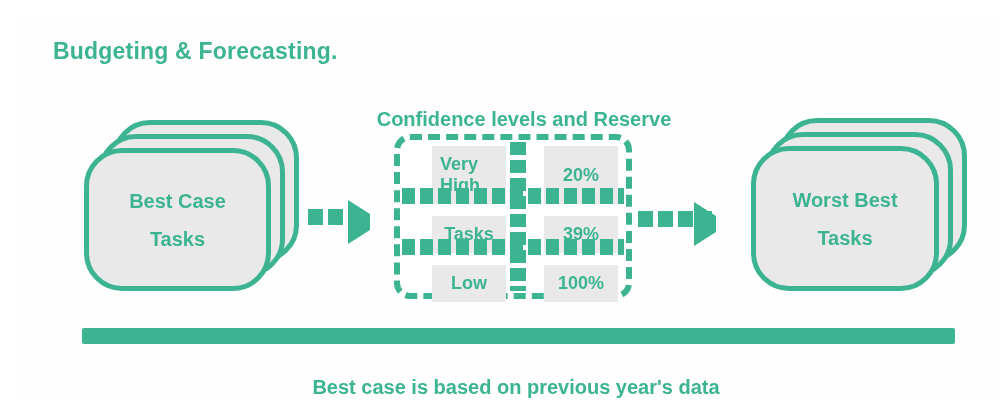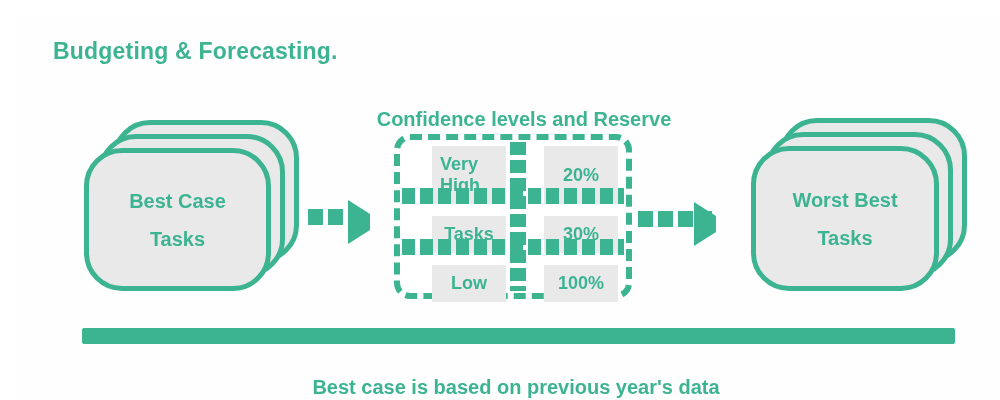--- a/index.html
+++ b/index.html
@@ -162,21 +162,21 @@
 
   <div class="arrow arrow-left">
     <div class="arrow-body"></div>
     <div class="arrow-head"></div>
   </div>
 
   <div class="conf-table">
     <div class="cell">Very High</div>
     <div class="cell">20%</div>
     <div class="cell">Tasks</div>
-    <div class="cell">30%</div>
+    <div class="cell">39%</div>
     <div class="cell">Low</div>
     <div class="cell">100%</div>
     <div class="sep-h sep-h1"></div>
     <div class="sep-h sep-h2"></div>
     <div class="sep-v"></div>
   </div>
 
   <div class="arrow arrow-right">
     <div class="arrow-body"></div>
     <div class="arrow-head"></div>

